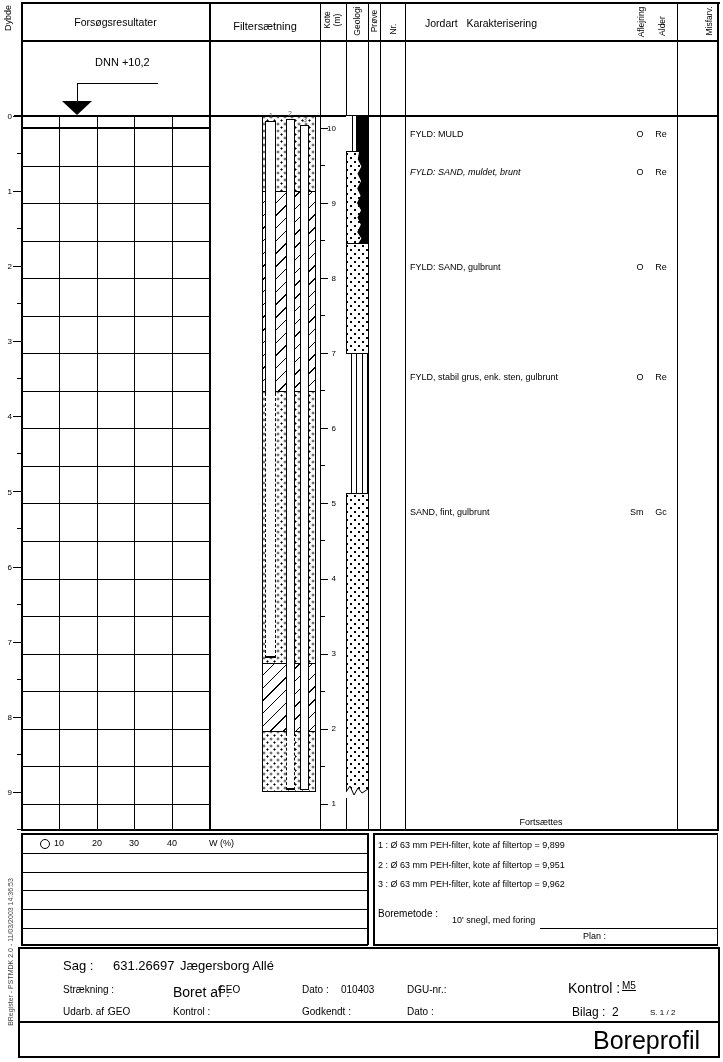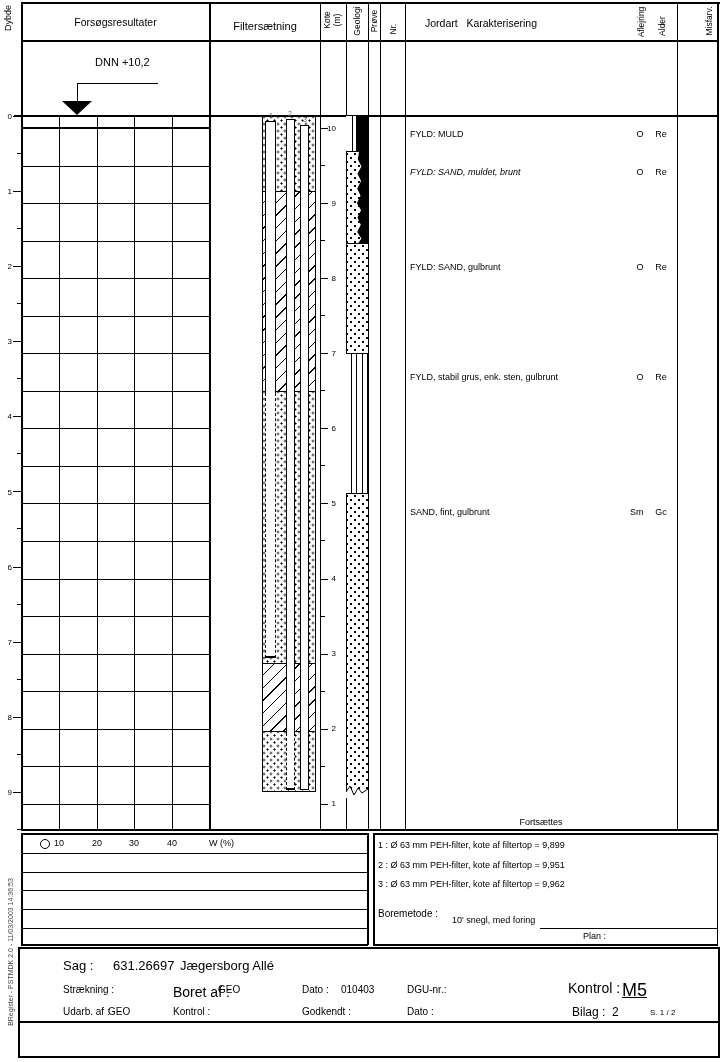--- a/index.html
+++ b/index.html
@@ -202,25 +202,26 @@
   <div class="txt" style="left:113px;top:958px;font-size:13px;">631.26697</div>
   <div class="txt" style="left:180px;top:958px;font-size:13px;">Jægersborg Allé</div>
 
   <div class="txt" style="left:63px;top:984px;font-size:10px;">Strækning :</div>
   <div class="txt" style="left:173px;top:984px;font-size:14px;">Boret af :</div>
   <div class="txt" style="left:218px;top:984px;font-size:10px;">GEO</div>
   <div class="txt" style="left:302px;top:984px;font-size:10px;">Dato :</div>
   <div class="txt" style="left:341px;top:984px;font-size:10px;">010403</div>
   <div class="txt" style="left:407px;top:984px;font-size:10px;">DGU-nr.:</div>
   <div class="txt" style="left:568px;top:980px;font-size:14px;">Kontrol :</div>
-  <div class="txt" style="left:622px;top:980px;font-size:18px;text-decoration:underline;">M5</div>
+  <div class="txt" style="left:622px;top:980px;font-size:10px;text-decoration:underline;">M5</div>
 
   <div class="txt" style="left:63px;top:1006px;font-size:10px;">Udarb. af :</div>
   <div class="txt" style="left:108px;top:1006px;font-size:10px;">GEO</div>
   <div class="txt" style="left:173px;top:1006px;font-size:10px;">Kontrol :</div>
   <div class="txt" style="left:302px;top:1006px;font-size:10px;">Godkendt :</div>
   <div class="txt" style="left:407px;top:1006px;font-size:10px;">Dato :</div>
   <div class="txt" style="left:572px;top:1005px;font-size:12px;">Bilag :</div>
   <div class="txt" style="left:612px;top:1005px;font-size:12px;">2</div>
   <div class="txt" style="left:650px;top:1008px;font-size:8px;">S. 1 / 2</div>
 
+  <div class="txt" style="left:540px;top:1026px;width:160px;text-align:right;font-size:25px;">Boreprofil</div>
 
 </div>
 
 </body></html>

